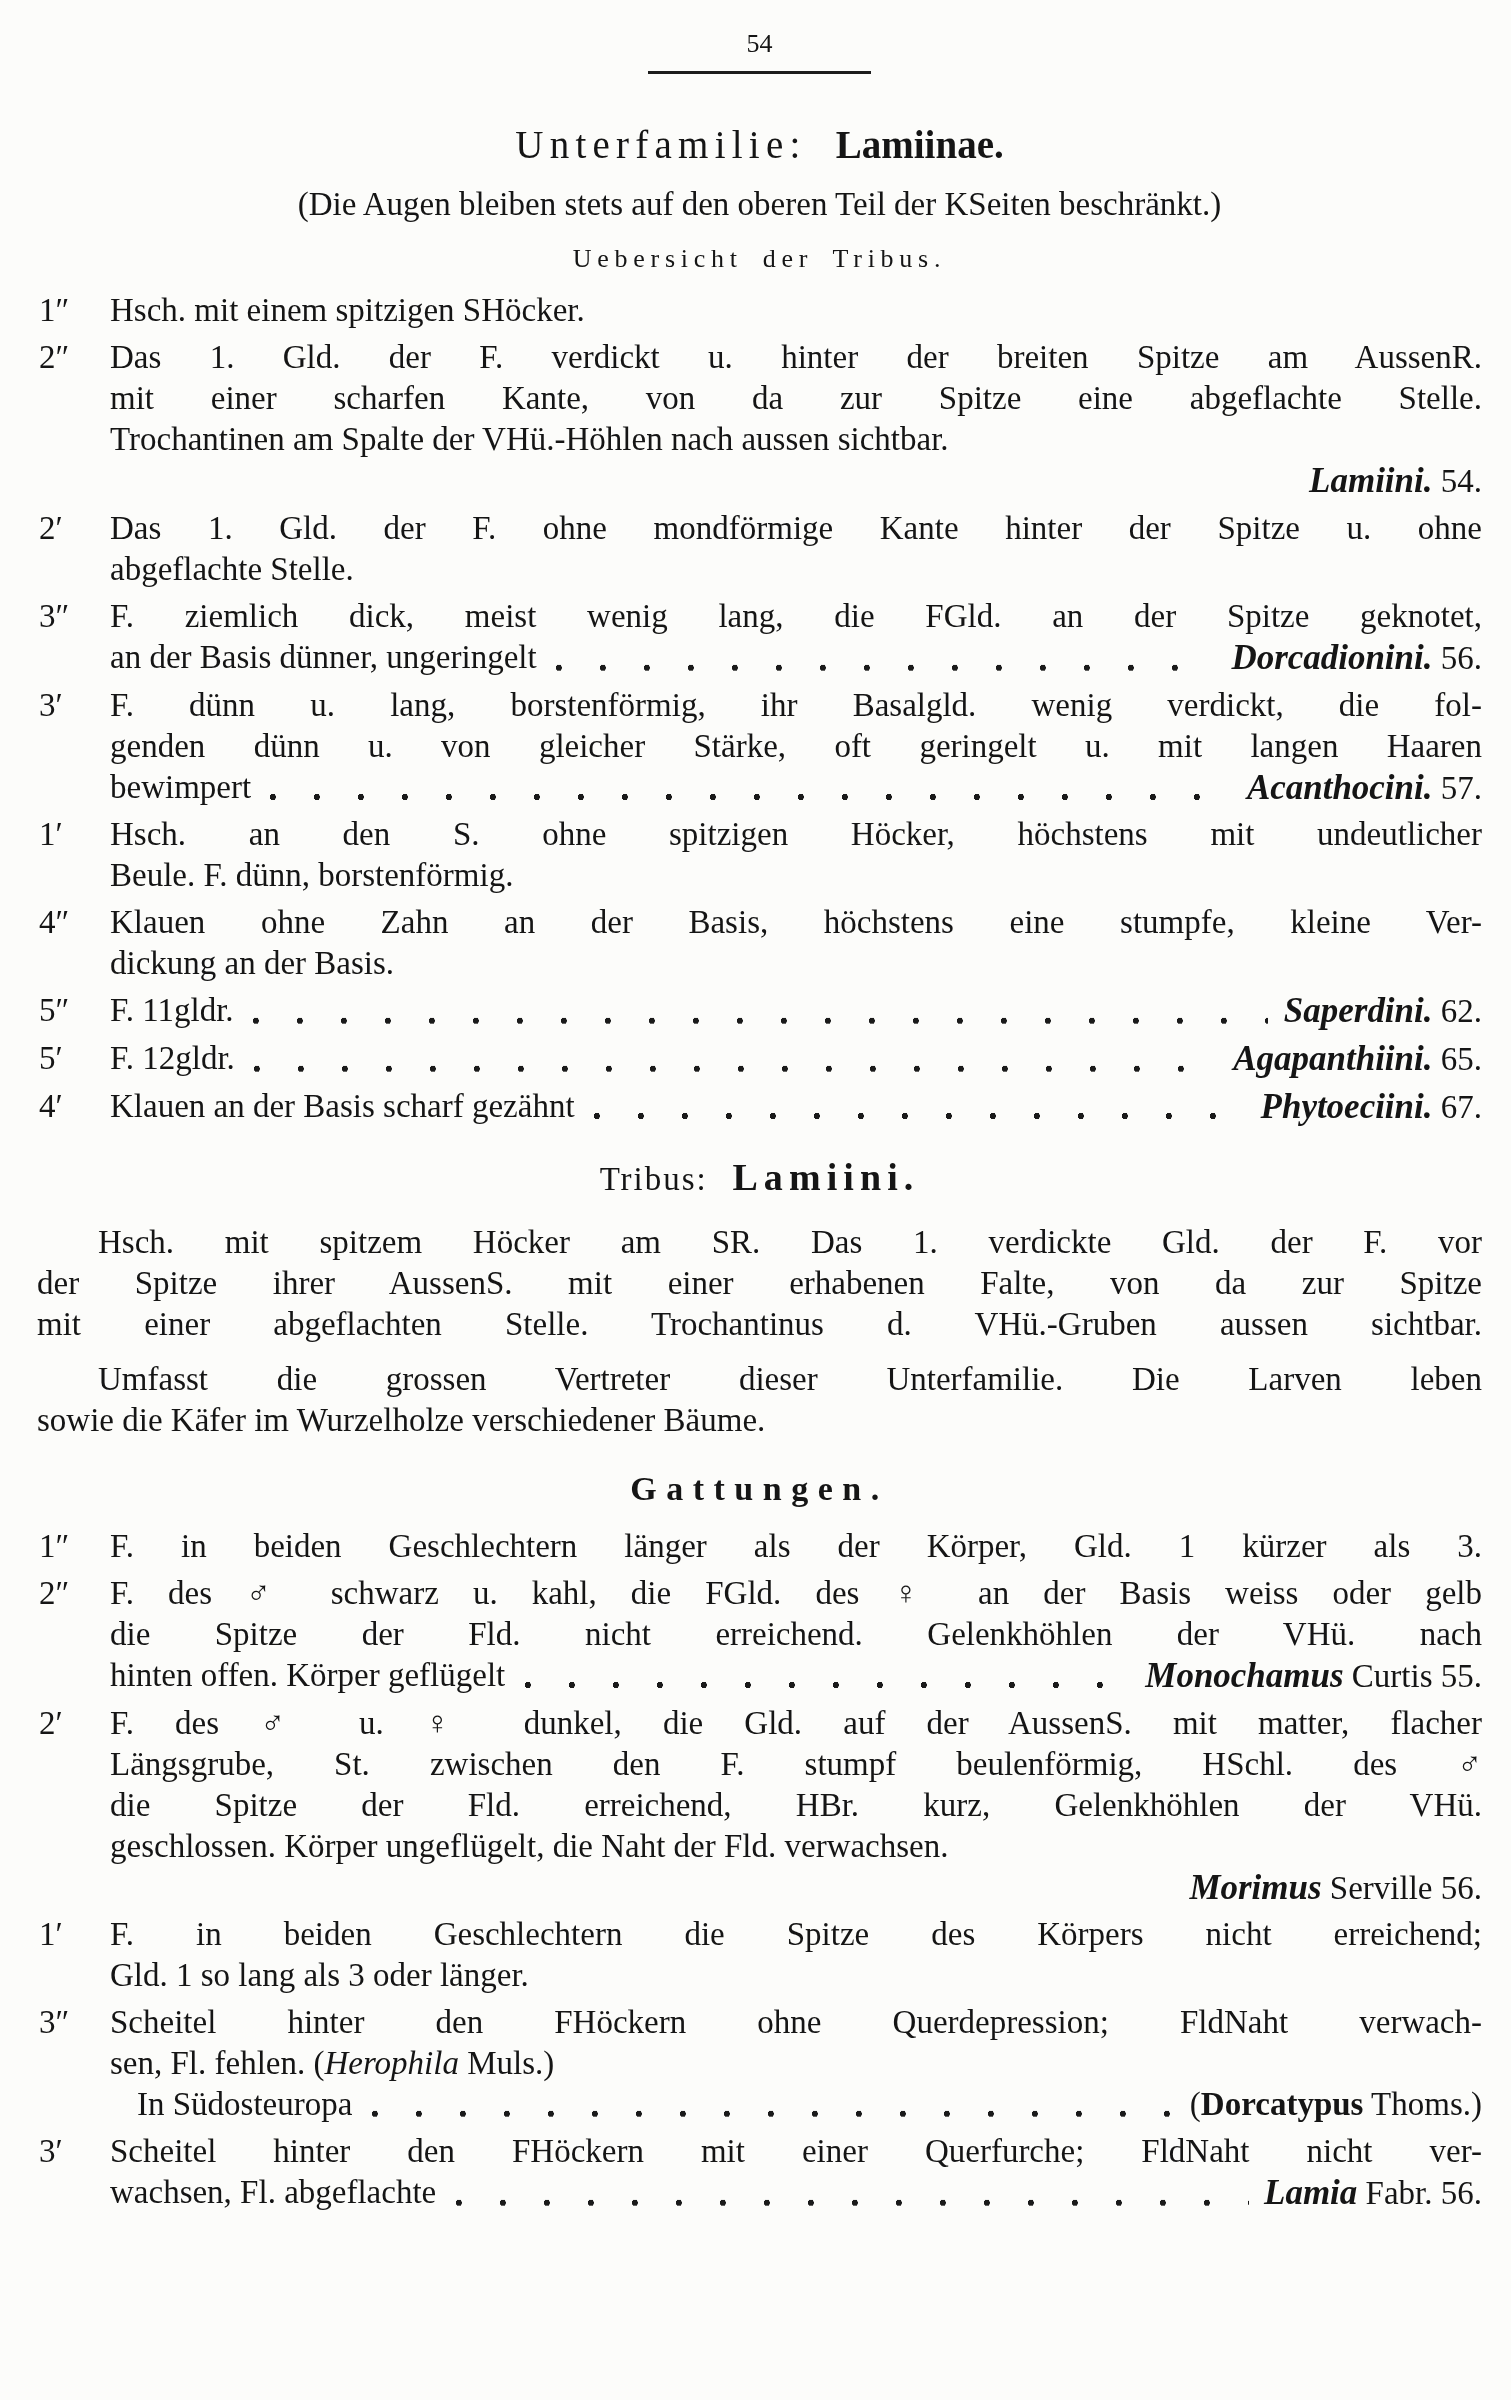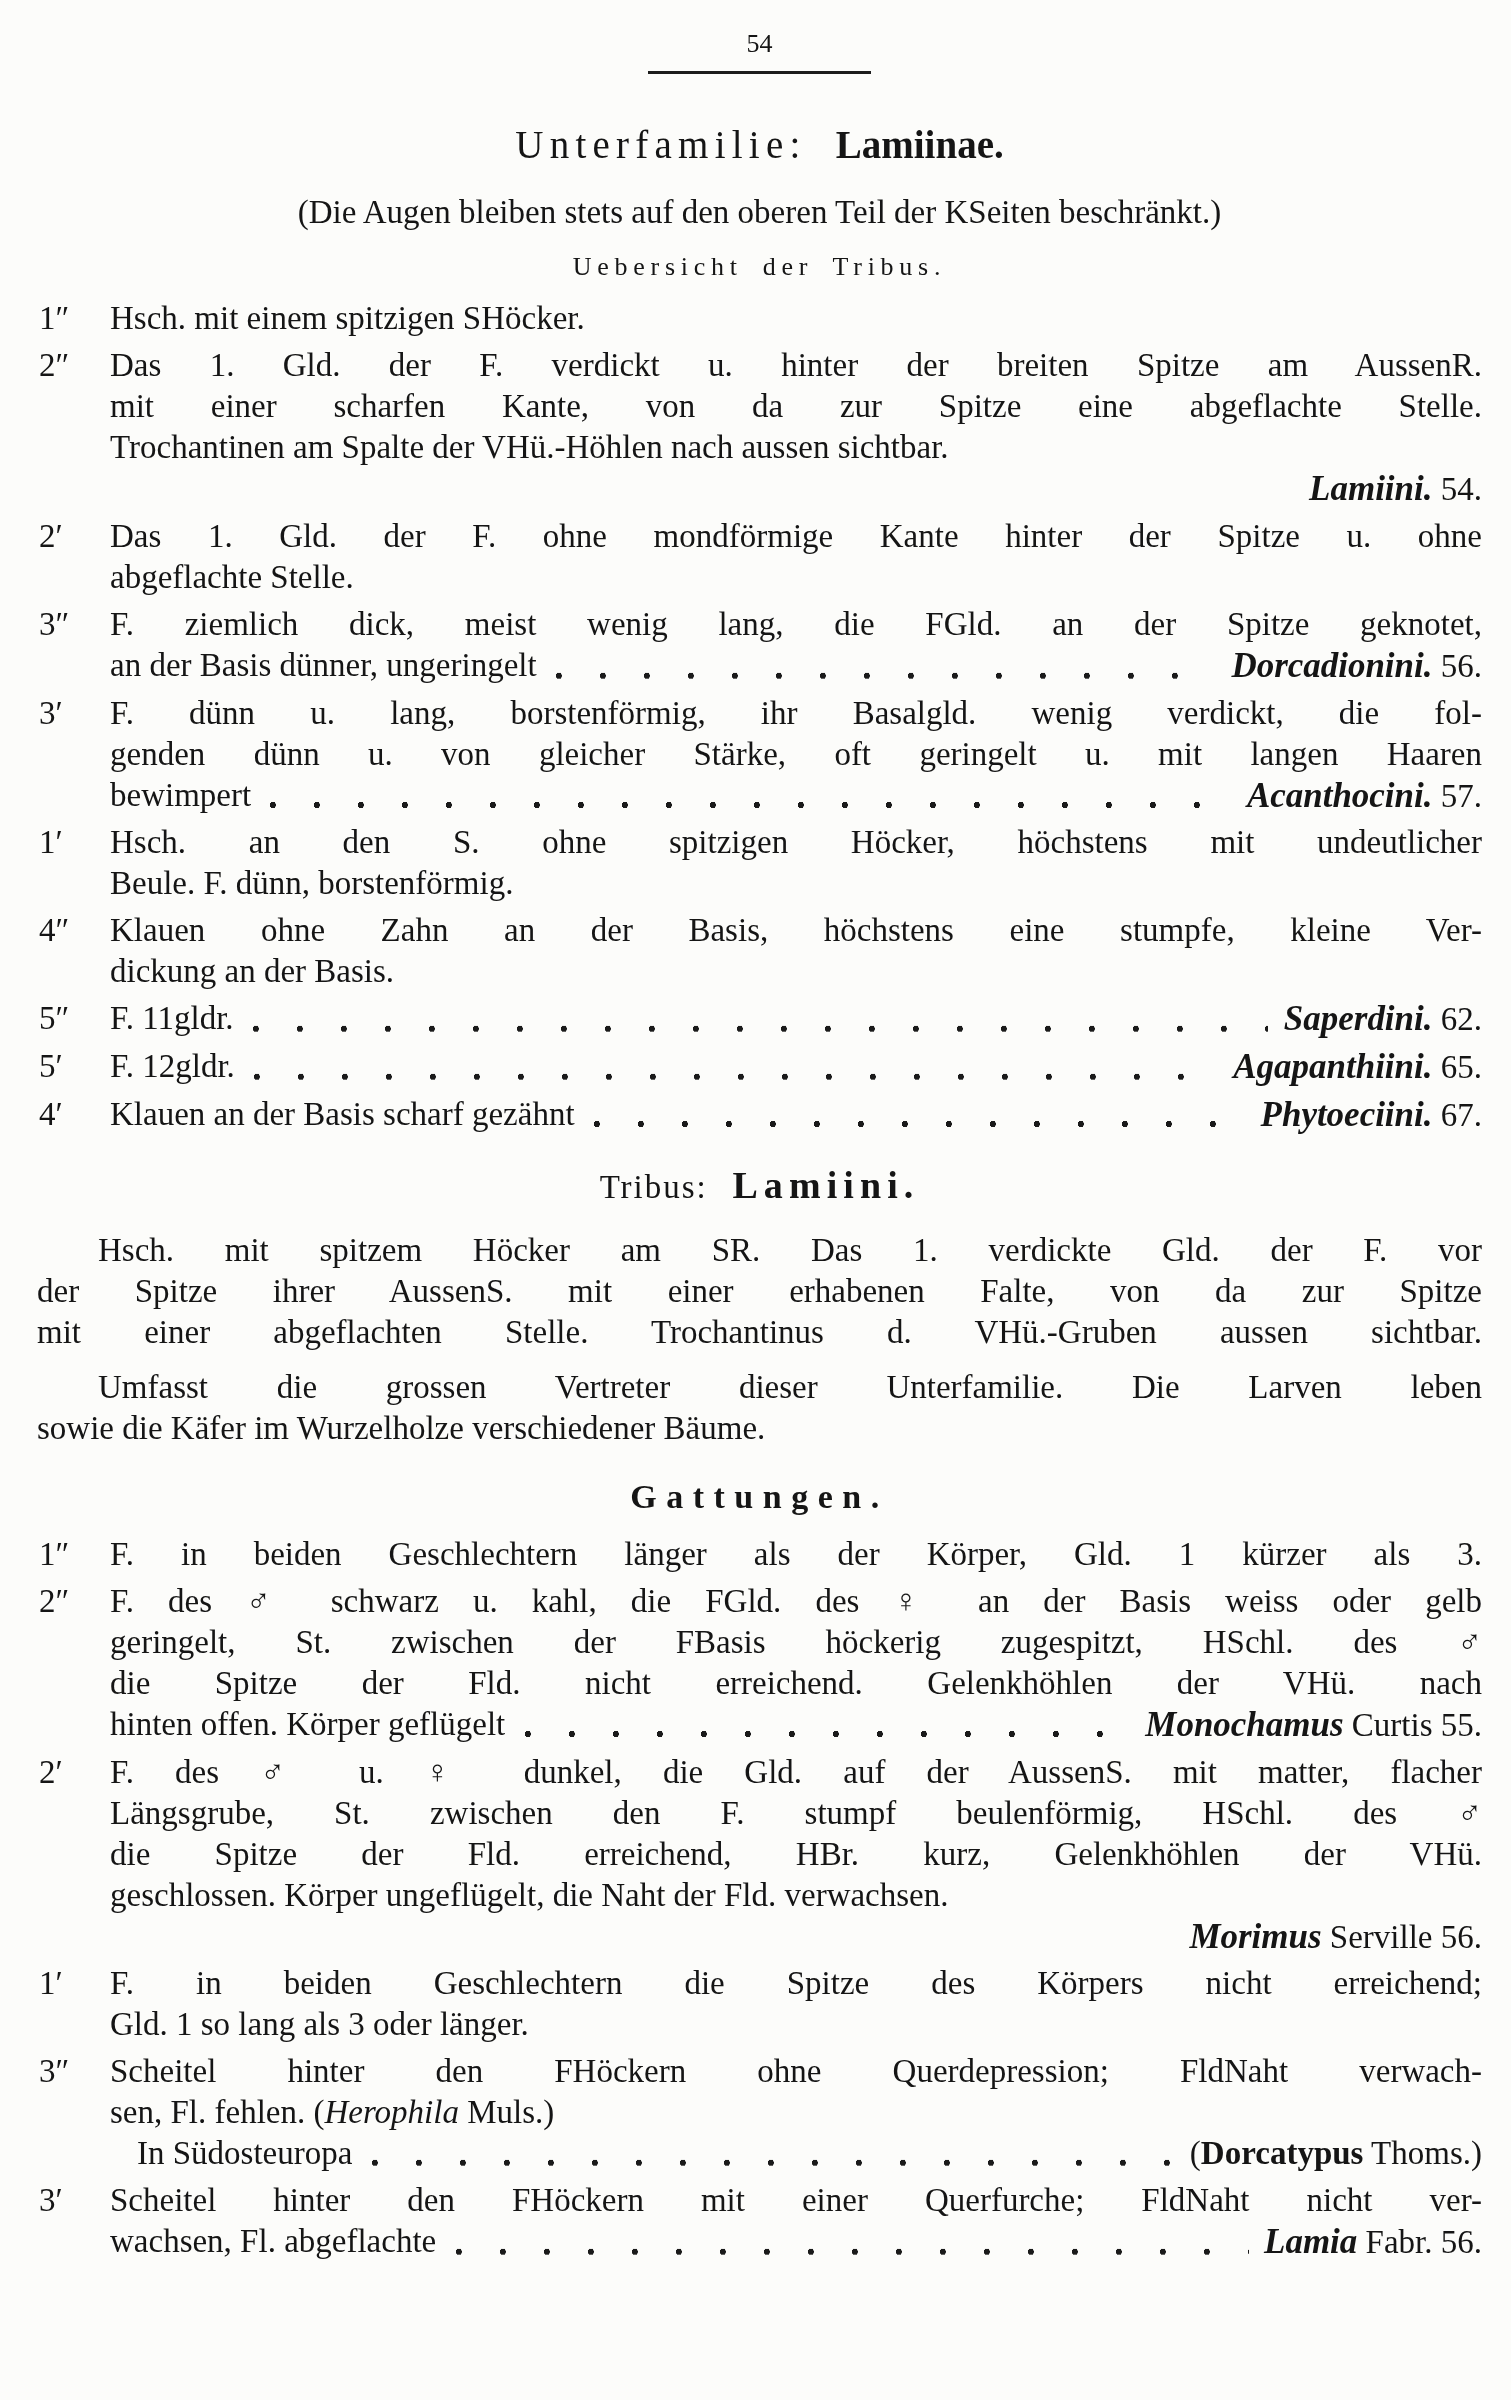--- a/index.html
+++ b/index.html
@@ -9,21 +9,21 @@
     font-family:"Liberation Serif","DejaVu Serif",serif;
     font-size:33px;line-height:41px;
     overflow:hidden;
   }
   .sheet{padding:23px 29px 0 37px;}
   .pagenum{text-align:center;font-size:26px;}
   .rule{width:223px;height:2.9px;background:#1c1c1c;margin:6.7px auto 0 auto;}
   .h-sub{text-align:center;margin-top:46px;font-size:39px;line-height:50px;}
   .h-sub .pfx{letter-spacing:.16em;}
   .h-sub .nm{font-weight:bold;font-size:39px;}
-  .eyenote{text-align:center;margin-top:22px;}
+  .eyenote{text-align:center;margin-top:14px;}
   .h-key{text-align:center;margin-top:13.4px;font-size:26px;letter-spacing:.22em;word-spacing:.3em;}
   .key{margin-top:11.5px;}
   .kitem{position:relative;padding-left:73px;margin:5.8px 0;}
   .klabel{position:absolute;left:1.9px;top:0;}
   .kline{min-height:41px;}
   .kline.just{text-align:justify;text-align-last:justify;}
   .kline.right{text-align:right;}
   .kline.first{padding-left:61px;}
   .kline.ind{padding-left:27px;}
   .lead{display:flex;}
@@ -178,21 +178,20 @@
       <div class="kitem">
         <span class="klabel">1″</span>
         <div class="klines">
           <div class="kline just"><span>F. in beiden Geschlechtern länger als der Körper, Gld. 1 kürzer als 3.</span></div>
         </div>
       </div>
       <div class="kitem">
         <span class="klabel">2″</span>
         <div class="klines">
           <div class="kline just"><span>F. des ♂ schwarz u. kahl, die FGld. des ♀ an der Basis weiss oder gelb</span></div>
-          <div class="kline just"><span>geringelt, St. zwischen der FBasis höckerig zugespitzt, HSchl. des ♂</span></div>
           <div class="kline just"><span>die Spitze der Fld. nicht erreichend.  Gelenkhöhlen der VHü. nach</span></div>
           <div class="kline lead">
             <span class="ltext"><span>hinten offen.  Körper geflügelt</span></span>
             <span class="dots"></span>
             <span class="ref"><span class="s-bi">Monochamus</span><span> Curtis 55.</span></span>
           </div>
         </div>
       </div>
       <div class="kitem">
         <span class="klabel">2′</span>

